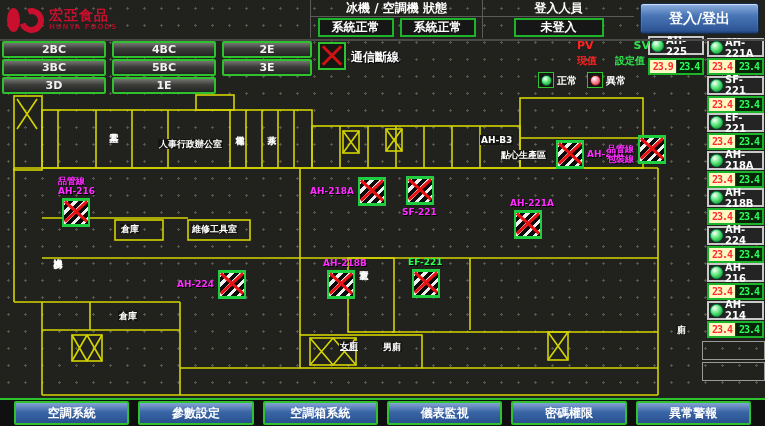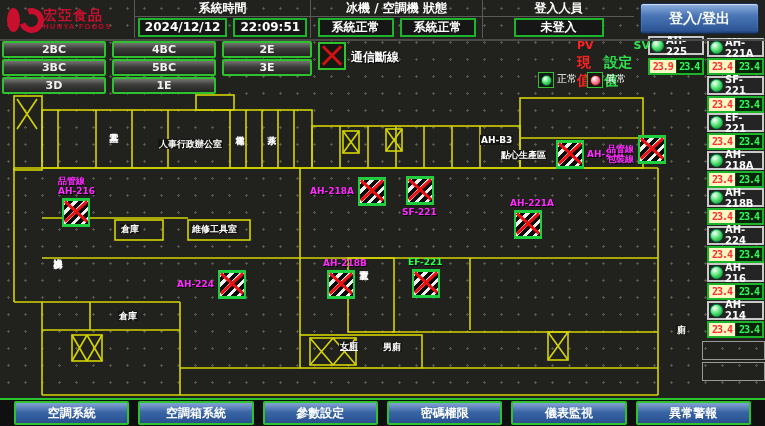--- a/index.html
+++ b/index.html
@@ -5,21 +5,21 @@
   html,body{margin:0;padding:0;background:#000;}
   .screen{
     position:relative;width:765px;height:426px;overflow:hidden;
     background-color:#21211e;
     background-image:radial-gradient(circle,#56564a 1px,transparent 1.4px);
     background-size:17px 17px;
     font-family:"DejaVu Sans",sans-serif;color:#fff;
   }
   
   .hdr{position:absolute;left:0;top:0;width:765px;height:39px;border-bottom:2px solid #4a4a48;z-index:6;}
-  .logo{position:absolute;left:6px;top:3px;width:124px;height:33px;display:flex;align-items:center;gap:5px;}
+  .logo{position:absolute;left:6px;top:3px;width:124px;height:33px;display:flex;align-items:center;gap:11px;}
   .logo-mark{position:relative;width:32px;height:28px;}
   .lm-a{position:absolute;left:1px;top:2px;width:13px;height:24px;background:#c8102e;border-radius:50%;}
   .lm-b{position:absolute;left:13px;top:2px;width:13px;height:13px;border:6px solid #c8102e;border-radius:50%;border-left-color:transparent;transform:rotate(25deg);}
   .logo-zh{color:#c8102e;font-weight:bold;font-size:14px;letter-spacing:1px;line-height:15px;}
   .logo-en{color:#a80f26;font-size:7px;font-weight:bold;letter-spacing:1px;}
   .hsec{position:absolute;top:0;height:38px;border-left:1px solid #5a5a58;box-sizing:border-box;}
   .hlabel{height:16px;line-height:16px;text-align:center;font-size:12px;font-weight:bold;border-bottom:1px solid #5a5a58;}
   .hrow{display:flex;gap:6px;justify-content:center;align-items:center;height:20px;}
   .gbox{border:2px solid #1db32a;background:#161616;color:#fff;font-weight:bold;font-size:12px;padding:0 5px;height:15px;line-height:15px;text-align:center;box-sizing:content-box;}
   .login-btn{position:absolute;left:640px;top:3px;width:119px;height:31px;
@@ -33,24 +33,24 @@
     font-size:11px;font-weight:bold;line-height:12px;text-align:center;cursor:pointer;font-family:inherit;padding:0;}
   
   .commx{position:absolute;left:318px;top:42px;width:28px;height:28px;box-sizing:border-box;
     border:2px solid #2ec22e;background:#161613;z-index:6;}
   .commx:before,.commx:after{content:"";position:absolute;left:-1px;top:10px;width:26px;height:3px;background:#d01212;}
   .commx:before{transform:rotate(45deg);} .commx:after{transform:rotate(-45deg);}
   .comm-label{position:absolute;left:351px;top:49px;font-size:12px;font-weight:bold;color:#fff;text-shadow:1px 1px 0 #000;z-index:6;}
   
   .pvsv{position:absolute;left:577px;top:39px;width:68px;z-index:6;font-weight:bold;}
   .pvsv .r1{display:flex;justify-content:space-around;font-size:11px;gap:40px;}
-  .pvsv .r2{display:flex;justify-content:center;font-size:14px;margin-top:2px;}
+  .pvsv .r2{display:flex;justify-content:space-between;font-size:10px;margin-top:2px;}
   .c-red{color:#ff2222;} .c-grn{color:#2ee24e;}
   .statleg{position:absolute;left:538px;top:72px;display:flex;gap:10px;align-items:center;z-index:6;}
-  .legitem{display:flex;align-items:flex-start;gap:3px;font-size:10px;font-weight:normal;}
+  .legitem{display:flex;align-items:flex-end;gap:3px;font-size:10px;font-weight:bold;}
   .ledbox{width:16px;height:16px;background:#161613;border:1px solid #2ec22e;display:flex;align-items:center;justify-content:center;box-sizing:border-box;}
   .led{width:11px;height:11px;border-radius:50%;background:radial-gradient(circle at 35% 30%,#ffffff,#4fe870 45%,#0a8a1a);border:1px solid #064;box-sizing:border-box;}
   .led.red{background:radial-gradient(circle at 35% 30%,#ffffff,#ff8899 45%,#cc2236);border-color:#611;}
   
   .plan{position:absolute;left:0;top:0;z-index:1;}
   .mk{position:absolute;width:28px;height:29px;box-sizing:border-box;z-index:3;
     border:2px solid #1fcf3f;border-top-width:3px;border-bottom-width:3px;
     background:repeating-linear-gradient(135deg,#f0f0ee 0 3px,#0c0c0c 3px 7px);}
   .mk:before,.mk:after{content:"";position:absolute;left:-3px;top:9px;width:30px;height:3px;background:#e81010;}
   .mk:before{transform:rotate(42deg);} .mk:after{transform:rotate(-42deg);}
@@ -113,27 +113,20 @@
       <span class="logo-mark">
           <span class="lm-a"></span>
           <span class="lm-b"></span>
         </span>
       <span>
         <div class="logo-zh">宏亞食品</div>
         <div class="logo-en">HUNYA FOODS</div>
       </span>
     </div>
 
-    <div class="hsec" style="left:134px;width:176px;">
-      <div class="hlabel">系統時間</div>
-      <div class="hrow">
-        <span class="gbox">2024/12/12</span>
-        <span class="gbox">22:09:51</span>
-      </div>
-    </div>
 
     <div class="hsec" style="left:310px;width:172px;">
       <div class="hlabel">冰機 / 空調機 狀態</div>
       <div class="hrow">
         <span class="gbox" style="width:62px">系統正常</span>
         <span class="gbox" style="width:62px">系統正常</span>
       </div>
     </div>
 
     <div class="hsec" style="left:482px;width:152px;">
@@ -296,19 +289,19 @@
       <div class="uvals" style="left: 707px; top: 320.5px; width: 57px;">
         <span class="pvv">23.4</span>
         <span class="svv">23.4</span>
       </div>
     </div>
   <div class="ebox" style="left:702px;top:341px;width:61px;height:17px;"></div>
   <div class="ebox" style="left:702px;top:362px;width:61px;height:17px;"></div>
 
   <div class="nav" id="nav">
       <button class="nbtn">空調系統</button>
+      <button class="nbtn">參數設定</button>
       <button class="nbtn">空調箱系統</button>
-      <button class="nbtn">參數設定</button>
+      <button class="nbtn">儀表監視</button>
       <button class="nbtn">密碼權限</button>
-      <button class="nbtn">儀表監視</button>
       <button class="nbtn">異常警報</button>
     </div>
 </div>
 
 </body></html>

